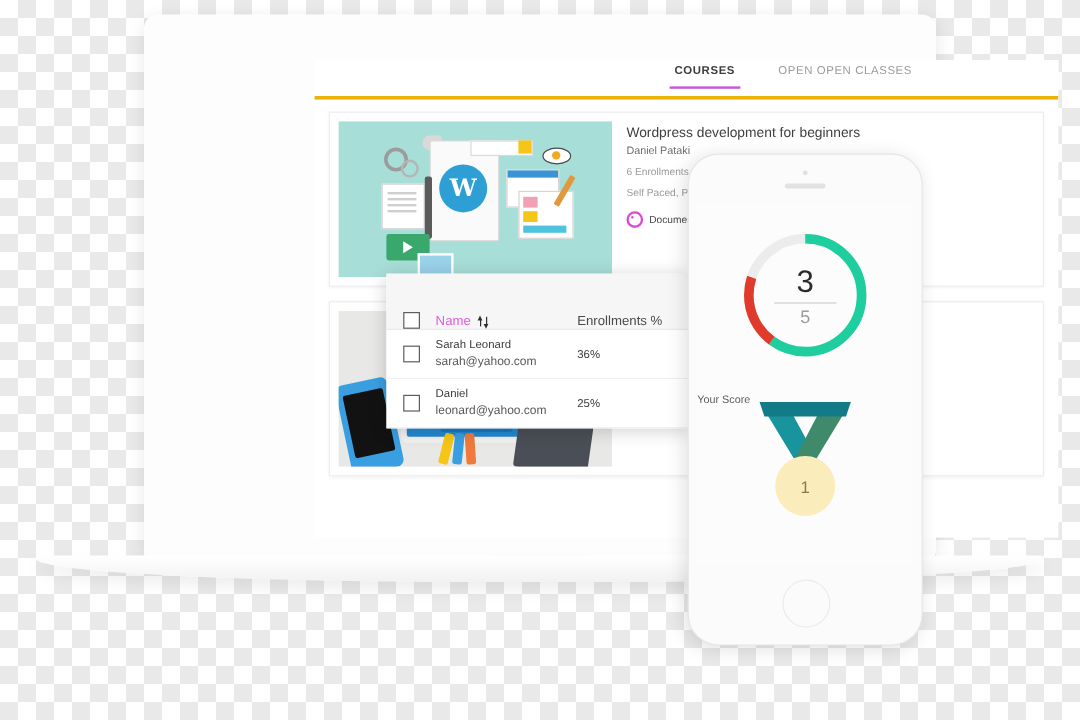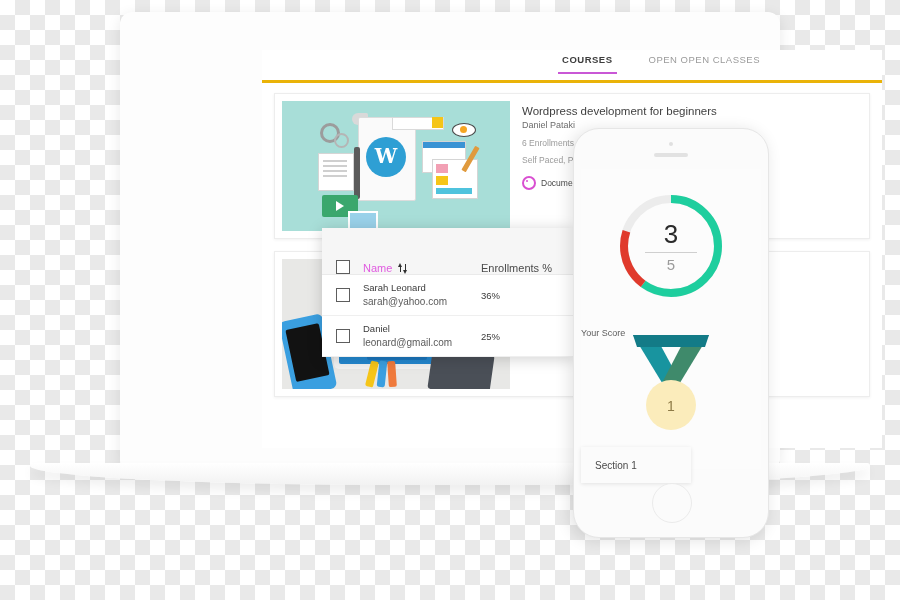--- a/index.html
+++ b/index.html
@@ -335,21 +335,21 @@
         <div class="st-n">Sarah Leonard</div>
         <div class="st-e">sarah@yahoo.com</div>
       </span>
       <span class="st-p">36%</span>
     </div>
 
     <div class="st-row">
       <span class="cb"></span>
       <span class="st-name-col">
         <div class="st-n">Daniel</div>
-        <div class="st-e">leonard@gmail.com</div>
+        <div class="st-e">leonard@yahoo.com</div>
       </span>
       <span class="st-p">25%</span>
     </div>
 
   </div>
 
   <div class="phone-dev">
     <span class="ph-cam"></span>
     <span class="ph-spk"></span>
 
@@ -374,20 +374,17 @@
         <svg viewBox="0 0 104 104" width="104" height="104">
           <polygon points="14,4 36,4 62,52 48,60" fill="#18949f"></polygon>
           <polygon points="68,4 90,4 56,60 44,50" fill="#3f8a6b"></polygon>
           <polygon points="14,4 90,4 86,16 18,16" fill="#137b87"></polygon>
           <circle cx="52" cy="74" r="25" fill="#fbecbb"></circle>
           <text x="52" y="80" text-anchor="middle" font-size="14" font-family="Liberation Sans, sans-serif" fill="#8d7a46">1</text>
         </svg>
       </div>
     </div>
 
-    <div class="sec-tab">
-      <span>Section 1</span>
-    </div>
 
     <div class="ph-home"></div>
   </div>
 
 </div>
 
 </body></html>

